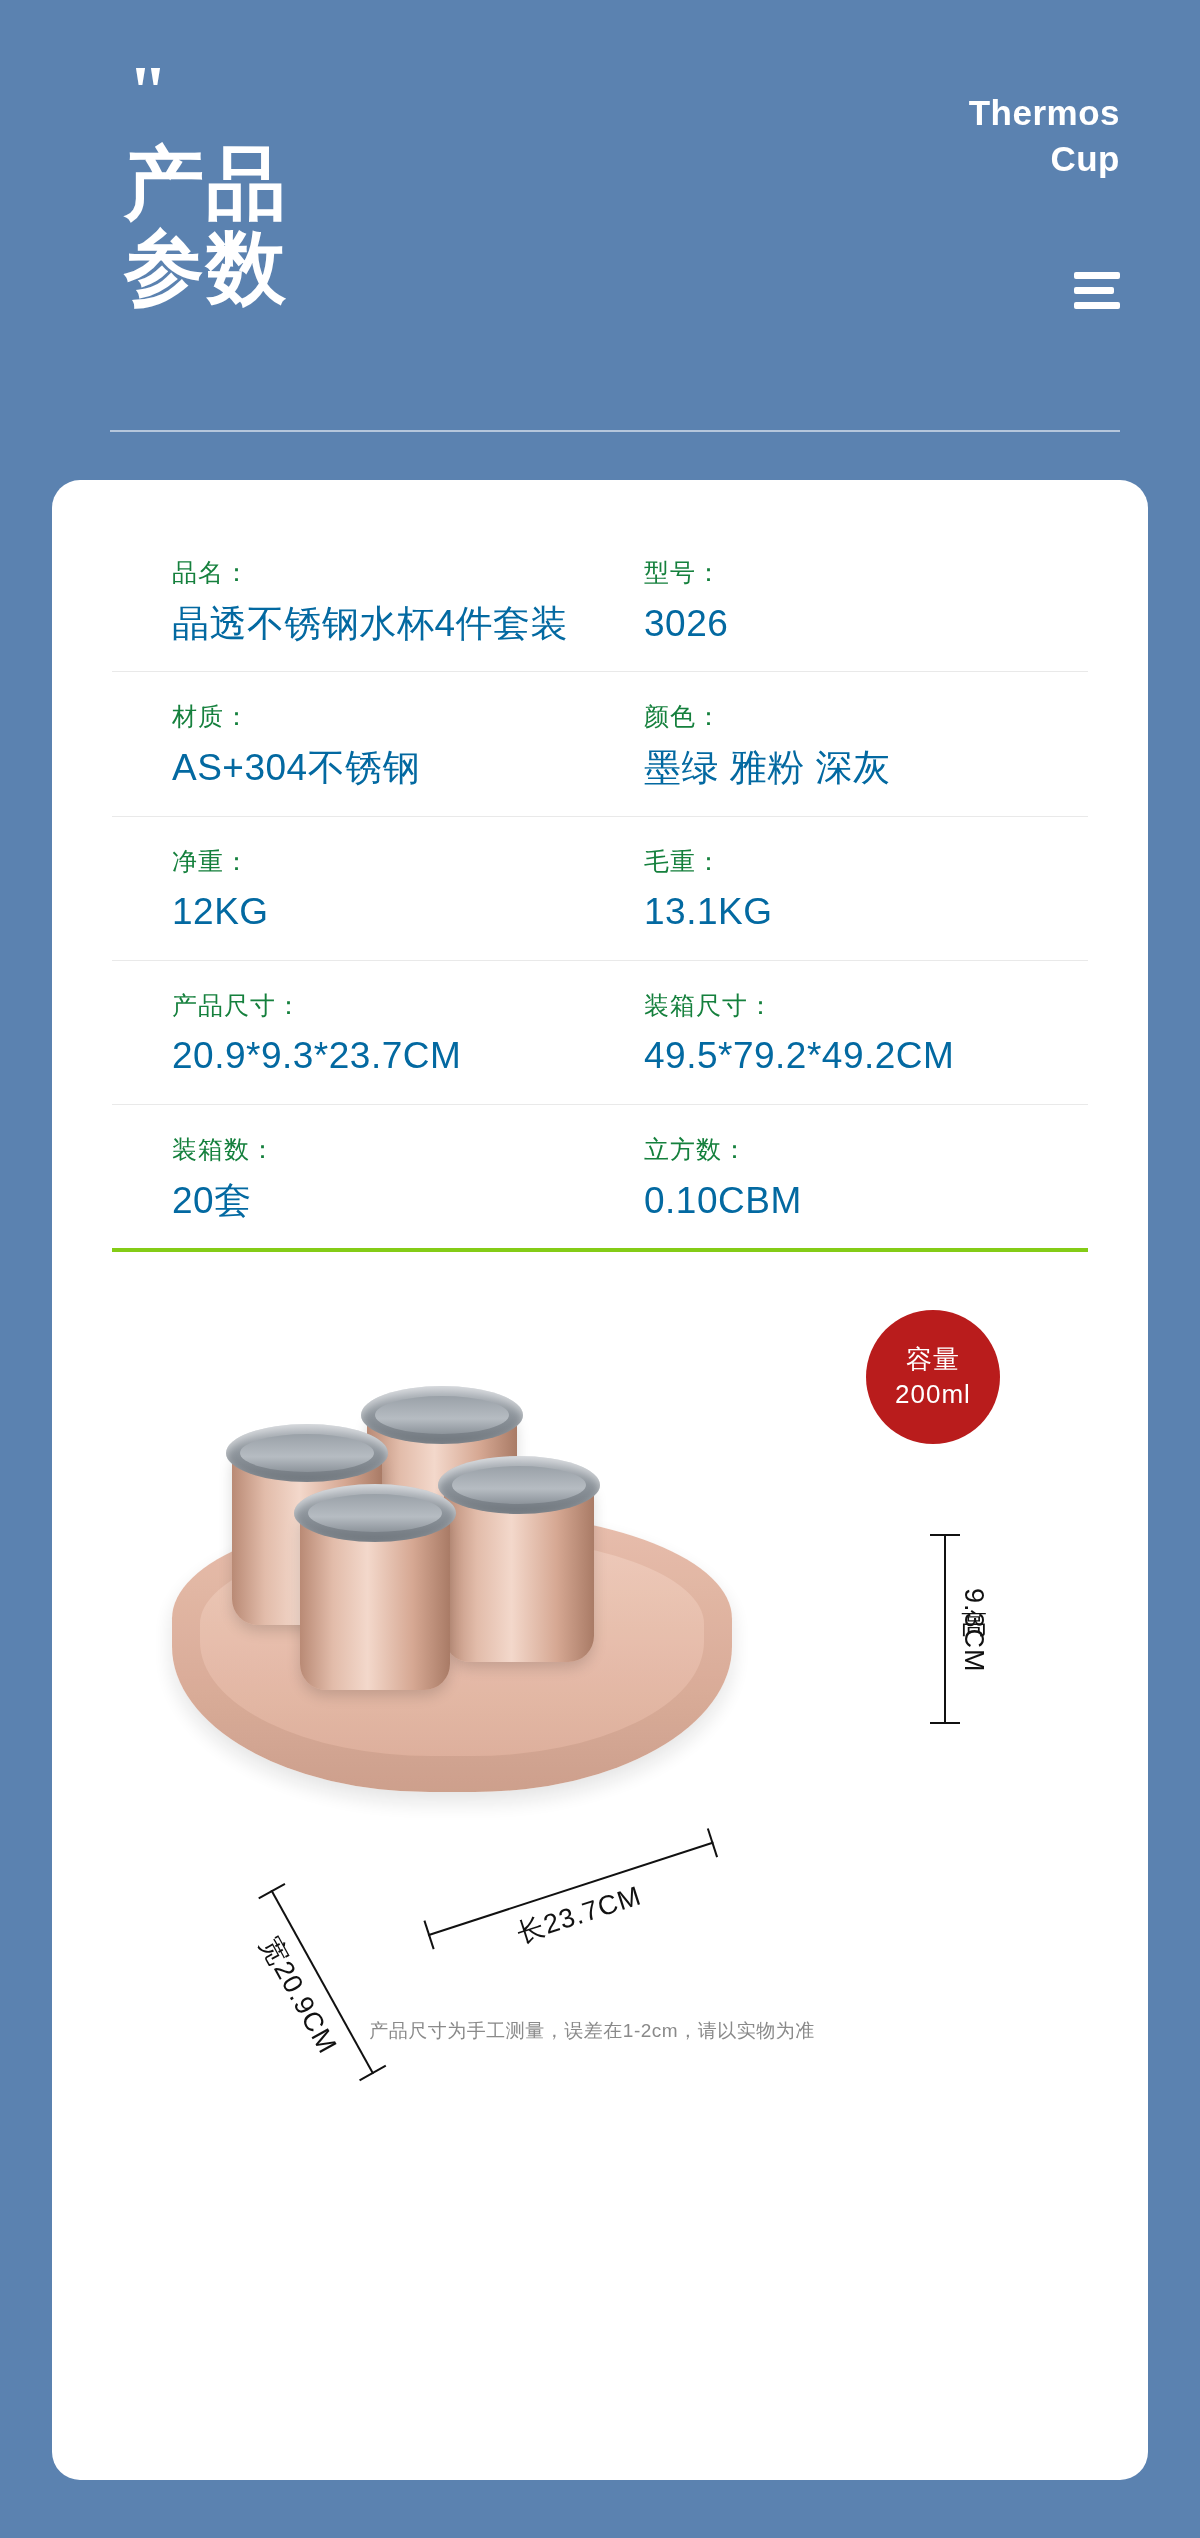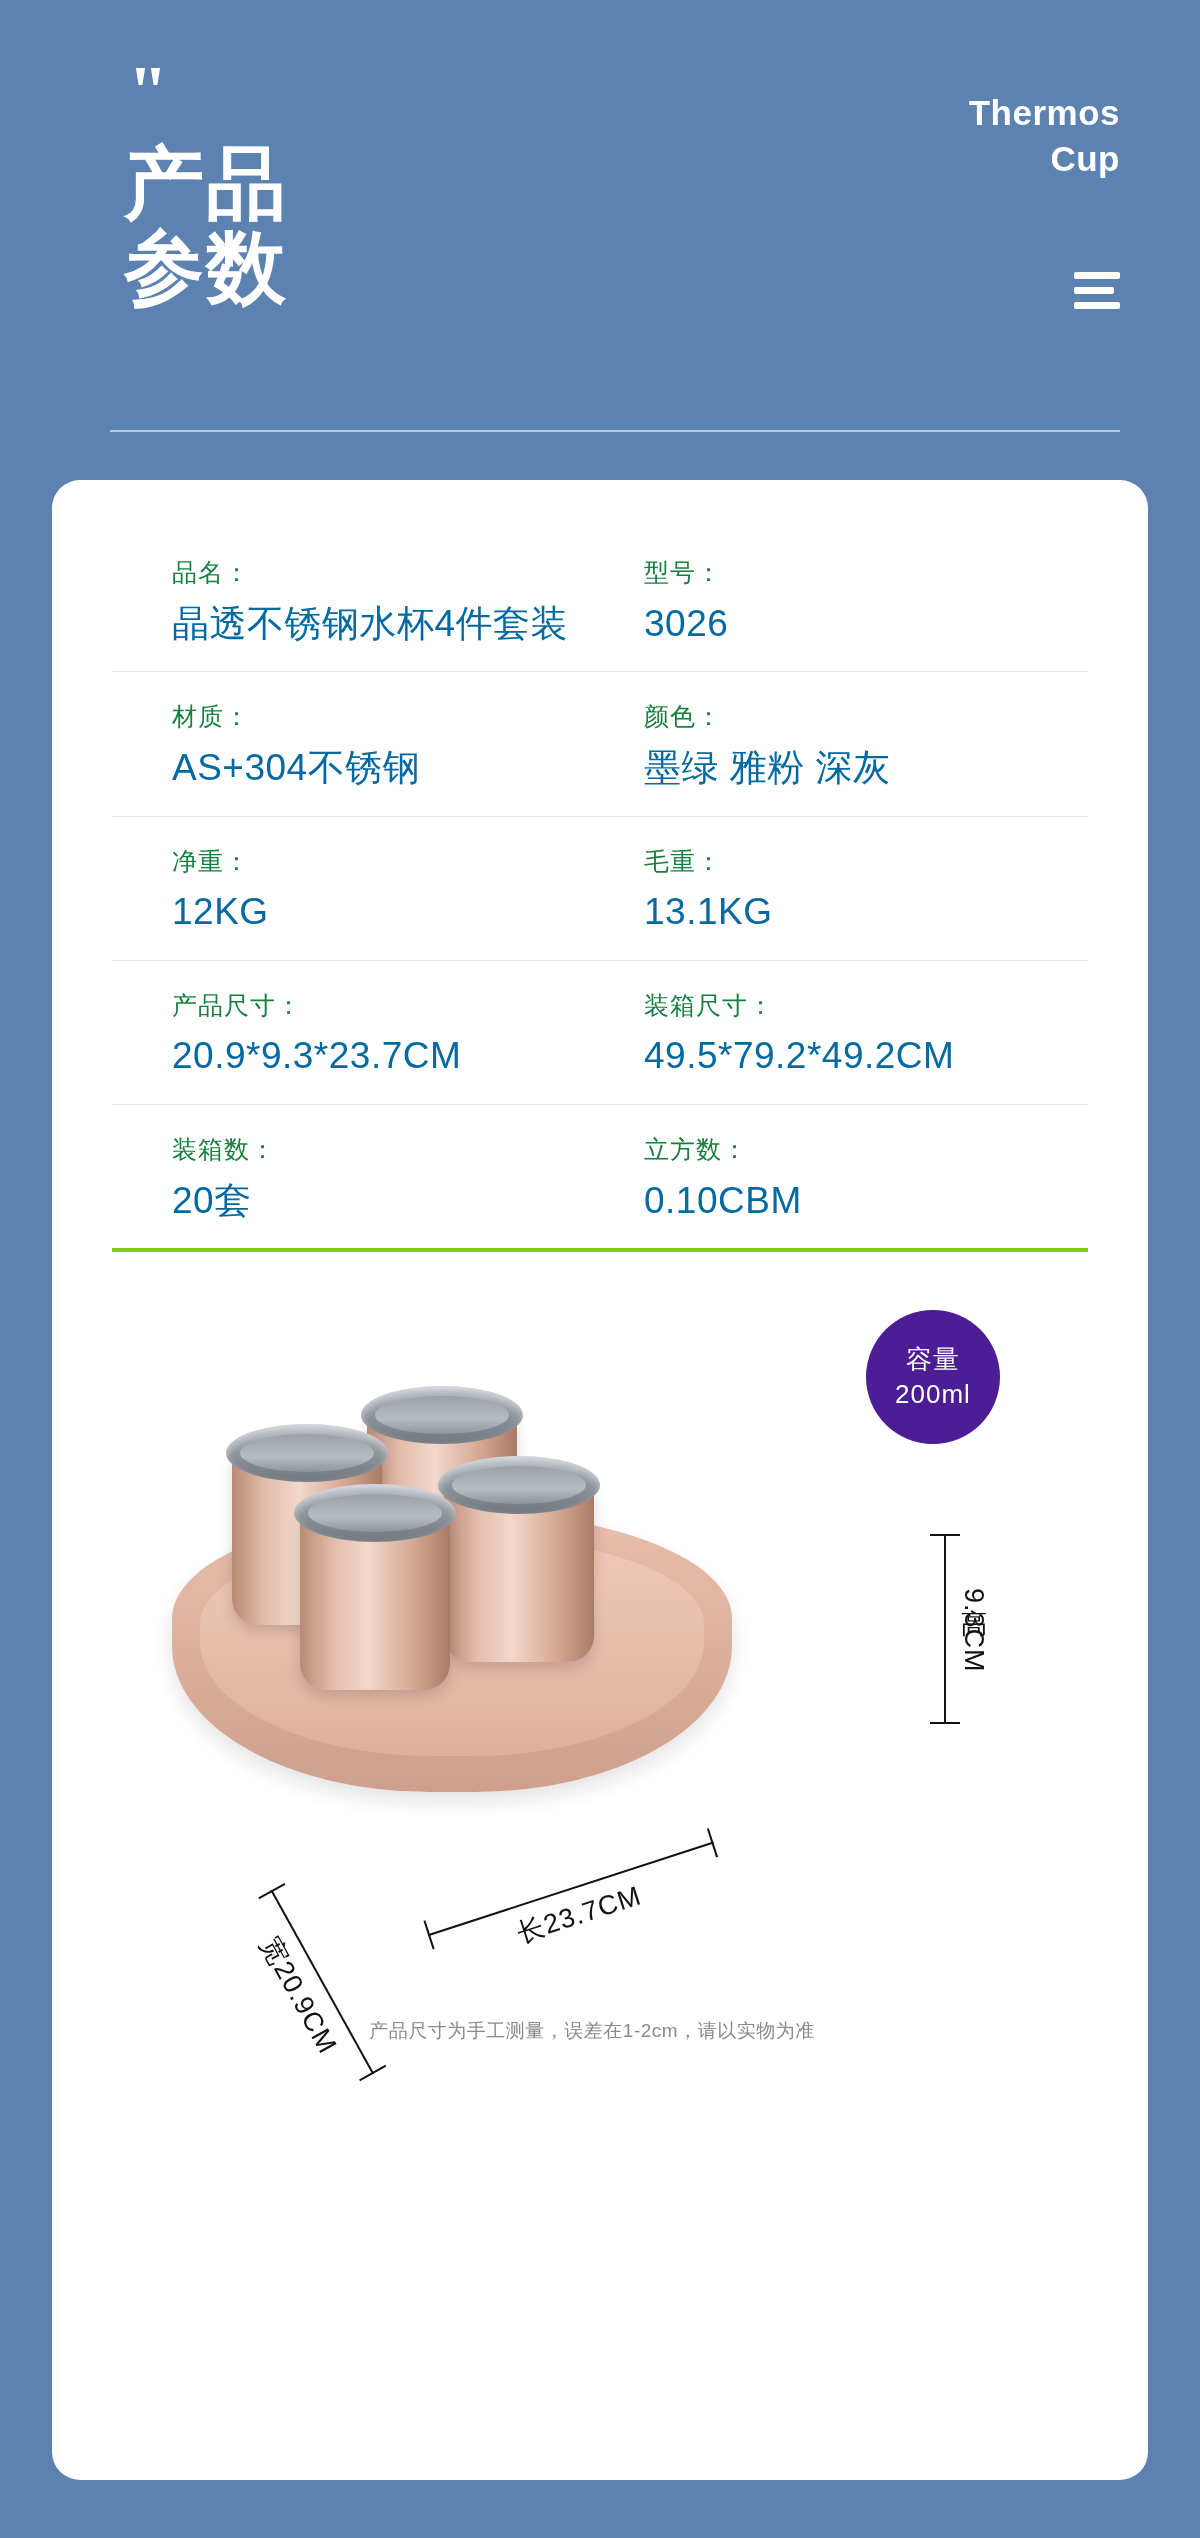--- a/index.html
+++ b/index.html
@@ -120,21 +120,21 @@
     margin-top: 50px;
     height: 760px;
   }
   .capacity-badge {
     position: absolute;
     right: 88px;
     top: 8px;
     width: 134px;
     height: 134px;
     border-radius: 50%;
-    background: #4c1d95;
+    background: #b91c1c;
     color: #fff;
     display: flex;
     flex-direction: column;
     align-items: center;
     justify-content: center;
     font-size: 26px;
     line-height: 1.35;
     letter-spacing: 1px;
     z-index: 5;
   }

